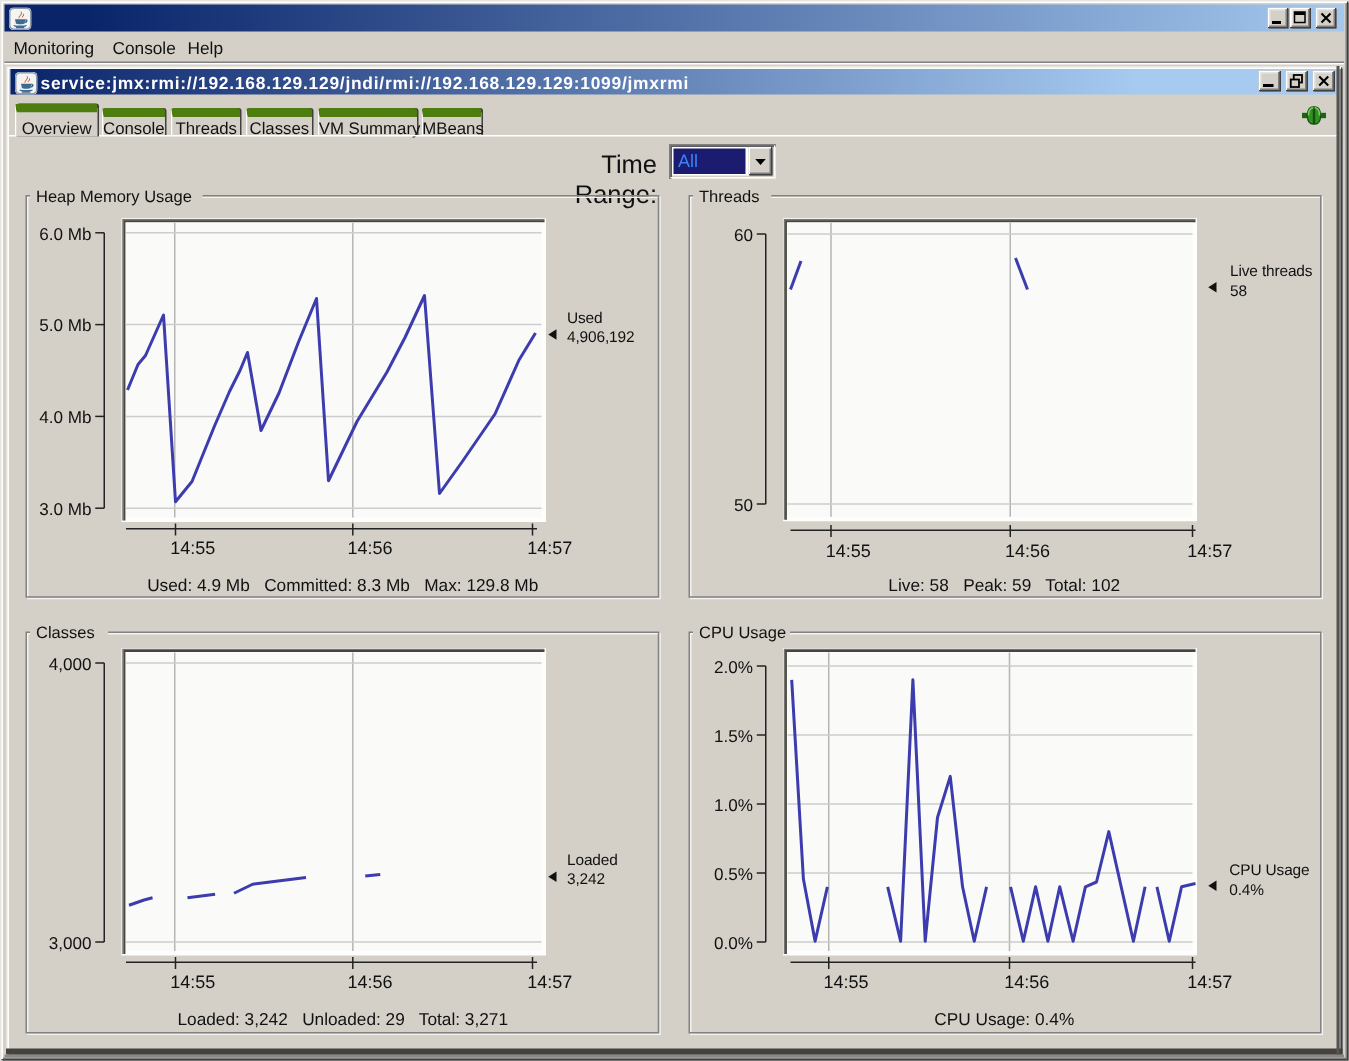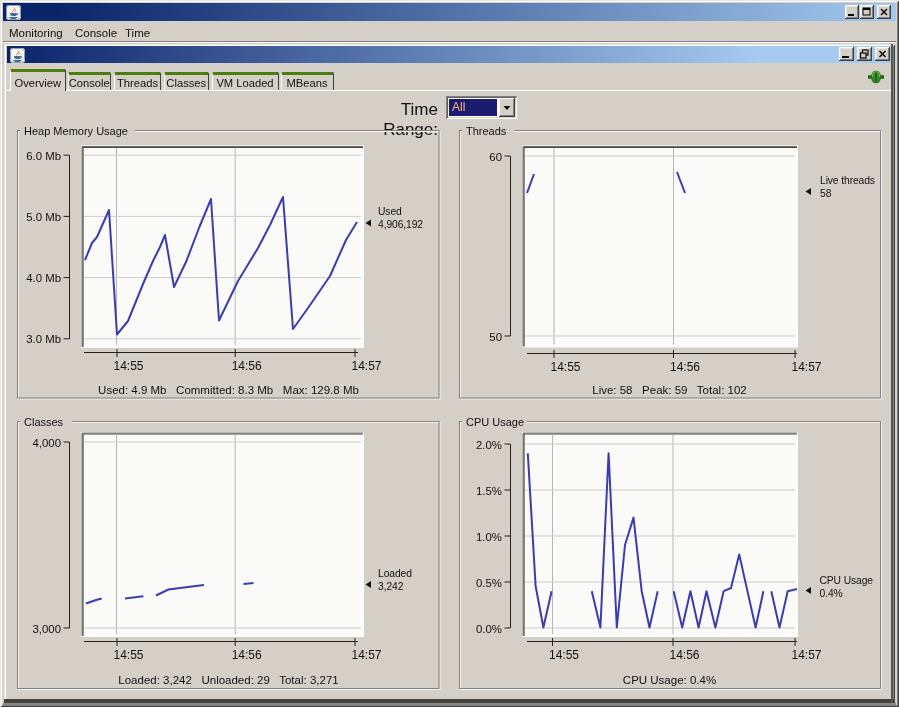--- a/index.html
+++ b/index.html
@@ -7,21 +7,21 @@
 #win { position:absolute; left:0; top:0; width:899px; height:707px; background:#d4d0c8;
   box-shadow: inset 1px 1px 0 #e8e5df, inset -1px -1px 0 #404040, inset 2px 2px 0 #fff, inset -2px -2px 0 #808080; }
 .abs { position:absolute; }
 .tbar { background:linear-gradient(90deg,#0a246a 6%,#a4c8ee 100%); }
 .tbar2 { background:linear-gradient(90deg,#0a246a 0%,#a6caf0 85%); }
 .ttext { color:#fff; font-weight:bold; font-size:11.5px; white-space:nowrap; }
 .wbtn { position:absolute; background:#d4d0c8;
   box-shadow: inset -1px -1px 0 #404040, inset 1px 1px 0 #fff, inset -2px -2px 0 #808080, inset 2px 2px 0 #e8e5df; }
 .menu { font-size:11.5px; color:#111; }
 #tabs .tab { position:absolute; background:#d4d0c8;
-  border-top:3px solid #4d7c0f; border-left:1px solid #fff;
+  border-top:6px solid #4d7c0f; border-left:1px solid #fff;
   box-shadow: 1px 0 0 #404040; border-top-left-radius:2px; border-top-right-radius:2px;
   font-size:11.2px; text-align:center; color:#111; white-space:nowrap; }
 .ct { font-size:12px; fill:#111; font-family:"Liberation Sans",sans-serif; }
 .cy { font-size:11.4px; fill:#111; font-family:"Liberation Sans",sans-serif; }
 .cm { font-size:10.3px; letter-spacing:-0.1px; fill:#111; font-family:"Liberation Sans",sans-serif; }
 .cg { font-size:11.0px; fill:#111; font-family:"Liberation Sans",sans-serif; }
 .cs { font-size:11.5px; fill:#111; font-family:"Liberation Sans",sans-serif; }
 </style></head>
 <body>
 <div id="win">
@@ -46,74 +46,75 @@
         <rect x="3" y="3" width="7" height="7" fill="none" stroke="#000" stroke-width="1"></rect>
         <rect x="3" y="3" width="7" height="2" fill="#000"></rect>
       </svg></div>
   <div class="wbtn" style="left:877px;top:5px;width:14px;height:14px;">
     <svg width="14" height="14">
         <path d="M4,4 L10,10 M10,4 L4,10" stroke="#000" stroke-width="1.4"></path>
       </svg></div>
 
   <div class="abs menu" style="left:9px;top:27px;">Monitoring</div>
   <div class="abs menu" style="left:75px;top:27px;">Console</div>
-  <div class="abs menu" style="left:125px;top:27px;">Time</div>
+  <div class="abs menu" style="left:125px;top:27px;">Help</div>
   <div class="abs" style="left:3px;top:41px;width:893px;height:1px;background:#808080;"></div>
   <div class="abs" style="left:3px;top:42px;width:893px;height:1px;background:#fff;"></div>
 
   <div class="abs" style="left:4px;top:44px;width:891px;height:659px;background:#d4d0c8;
     box-shadow: inset 1px 1px 0 #e8e5df, inset -1px -1px 0 #404040, inset 2px 2px 0 #fff, inset -2px -2px 0 #808080;"></div>
   <div class="abs tbar2" style="left:7px;top:46px;width:885px;height:17px;"></div>
   <div class="abs" style="left:10px;top:47.5px;width:15px;height:15px;"><svg width="15" height="15" viewBox="0 0 15 15">
 <rect x="0" y="0" width="15" height="15" rx="3" fill="#f4f4f2"></rect>
 <rect x="0.5" y="0.5" width="14" height="14" rx="3" fill="none" stroke="#8e9ab0" stroke-width="1"></rect>
 <path d="M6.8,7.7 C4.8,6.1 9.4,4.9 7.6,2.2 C10.8,4.3 6.4,5.9 6.8,7.7" fill="#e0701c"></path>
 <path d="M8.8,7.0 C7.8,6.1 10.2,5.5 9.4,3.9 C11.2,5.1 9.0,6.0 8.8,7.0" fill="#c24a17"></path>
 <path d="M4.0,7.9 L10.9,7.9 L10.4,10.6 C10.4,11.3 4.6,11.3 4.6,10.6 Z" fill="#3d6a92"></path>
 <path d="M10.8,8.3 C12.3,8.0 12.4,9.6 10.4,10.0" fill="none" stroke="#3d6a92" stroke-width="1"></path>
 <path d="M3.4,11.9 C3.4,12.8 11.4,12.8 11.4,11.9" fill="none" stroke="#3d6a92" stroke-width="1.1"></path>
 <line x1="4.6" y1="13.4" x2="10.2" y2="13.4" stroke="#3d6a92" stroke-width="1"></line>
 </svg></div>
+  <div class="abs ttext" style="left:27px;top:48.5px;font-size:11.6px;letter-spacing:0.5px;">service:jmx:rmi://192.168.129.129/jndi/rmi://192.168.129.129:1099/jmxrmi</div>
   <div class="wbtn" style="left:839px;top:47px;width:15px;height:14px;">
     <svg width="15" height="14">
         <rect x="3" y="9" width="7" height="2" fill="#000"></rect>
       </svg></div>
   <div class="wbtn" style="left:857px;top:47px;width:15px;height:14px;">
     <svg width="15" height="14">
         <rect x="5.5" y="3" width="5.5" height="5" fill="none" stroke="#000" stroke-width="1.2"></rect>
         <rect x="3.5" y="6" width="5.5" height="5" fill="#d4d0c8" stroke="#000" stroke-width="1.2"></rect>
       </svg></div>
   <div class="wbtn" style="left:875px;top:47px;width:15px;height:14px;">
     <svg width="15" height="14">
         <path d="M4.5,4 L10.5,10 M10.5,4 L4.5,10" stroke="#000" stroke-width="1.4"></path>
       </svg></div>
 
   <div id="tabs">
     <div class="tab" style="left:10px;top:68.5px;width:54.5px;height:22.5px;padding-top:5px;z-index:3;">Overview</div>
     <div class="tab" style="left:67.5px;top:71.5px;width:42.5px;height:18.5px;padding-top:2px;">Console</div>
     <div class="tab" style="left:114px;top:71.5px;width:46px;height:18.5px;padding-top:2px;">Threads</div>
     <div class="tab" style="left:163.5px;top:71.5px;width:44.5px;height:18.5px;padding-top:2px;">Classes</div>
-    <div class="tab" style="left:211.5px;top:71.5px;width:66px;height:18.5px;padding-top:2px;">VM Loaded</div>
-    <div class="tab" style="left:280.5px;top:71.5px;width:52px;height:18.5px;padding-top:2px;">MBeans</div>
+    <div class="tab" style="left:211.5px;top:71.5px;width:66px;height:18.5px;padding-top:2px;">VM Summary</div>
+    <div class="tab" style="left:280.5px;top:71.5px;width:40px;height:18.5px;padding-top:2px;">MBeans</div>
   </div>
   <div class="abs" style="left:868px;top:69px;width:16px;height:16px;"><svg width="16" height="16" viewBox="0 0 16 16">
 <rect x="0" y="6.2" width="3.5" height="3.6" fill="#1e6214"></rect>
 <rect x="12.5" y="6.2" width="3.5" height="3.6" fill="#1e6214"></rect>
 <path d="M7.6,2.2 C4.9,2.2 3.6,4.2 3.6,8 C3.6,11.8 4.9,13.8 7.6,13.8 Z" fill="#2f9222" stroke="#164f0e" stroke-width="0.8"></path>
 <path d="M8.4,2.2 C11.1,2.2 12.4,4.2 12.4,8 C12.4,11.8 11.1,13.8 8.4,13.8 Z" fill="#2f9222" stroke="#164f0e" stroke-width="0.8"></path>
 <path d="M7.6,2.8 C5.4,2.8 4.3,4.6 4.3,8" fill="none" stroke="#7ccb5f" stroke-width="1"></path>
 <path d="M8.4,2.8 C10.6,2.8 11.7,4.6 11.7,8" fill="none" stroke="#7ccb5f" stroke-width="1"></path>
 </svg></div>
 
   <div class="abs" style="left:6px;top:90px;width:886px;height:1px;background:#fff;z-index:2;"></div>
 
   <div class="abs" style="left:350px;top:100px;width:88px;text-align:right;font-size:17px;color:#111;">Time Range:</div>
   <div class="abs" style="left:446px;top:96px;width:71px;height:23px;background:#fff;
      box-shadow: inset 1px 1px 0 #808080, inset -1px -1px 0 #fcfcf8, inset 2px 2px 0 #5f5f5f, inset -2px -2px 0 #d4d0c8;">
-    <div class="abs" style="left:3px;top:3px;width:48px;height:17px;background:#1b1b6f;color:#fdba74;font-size:12px;padding:1px 0 0 3px;">All</div>
+    <div class="abs" style="left:3px;top:3px;width:48px;height:17px;background:#1b1b6f;color:#3b82f6;font-size:12px;padding:1px 0 0 3px;">All</div>
     <div class="abs" style="left:53px;top:2px;width:16px;height:19px;background:#d4d0c8;
        box-shadow: inset -1px -1px 0 #404040, inset 1px 1px 0 #fff, inset -2px -2px 0 #808080;">
       <svg width="16" height="19">
           <polygon points="4.5,8 11.5,8 8,12" fill="#000"></polygon>
         </svg>
     </div>
   </div>
 
   <div class="abs" style="left:4px;top:699px;width:891px;height:4px;background:#44423d;z-index:4;"></div>
   <div class="abs" style="left:3px;top:703px;width:893px;height:2px;background:#8a8881;z-index:4;"></div>

